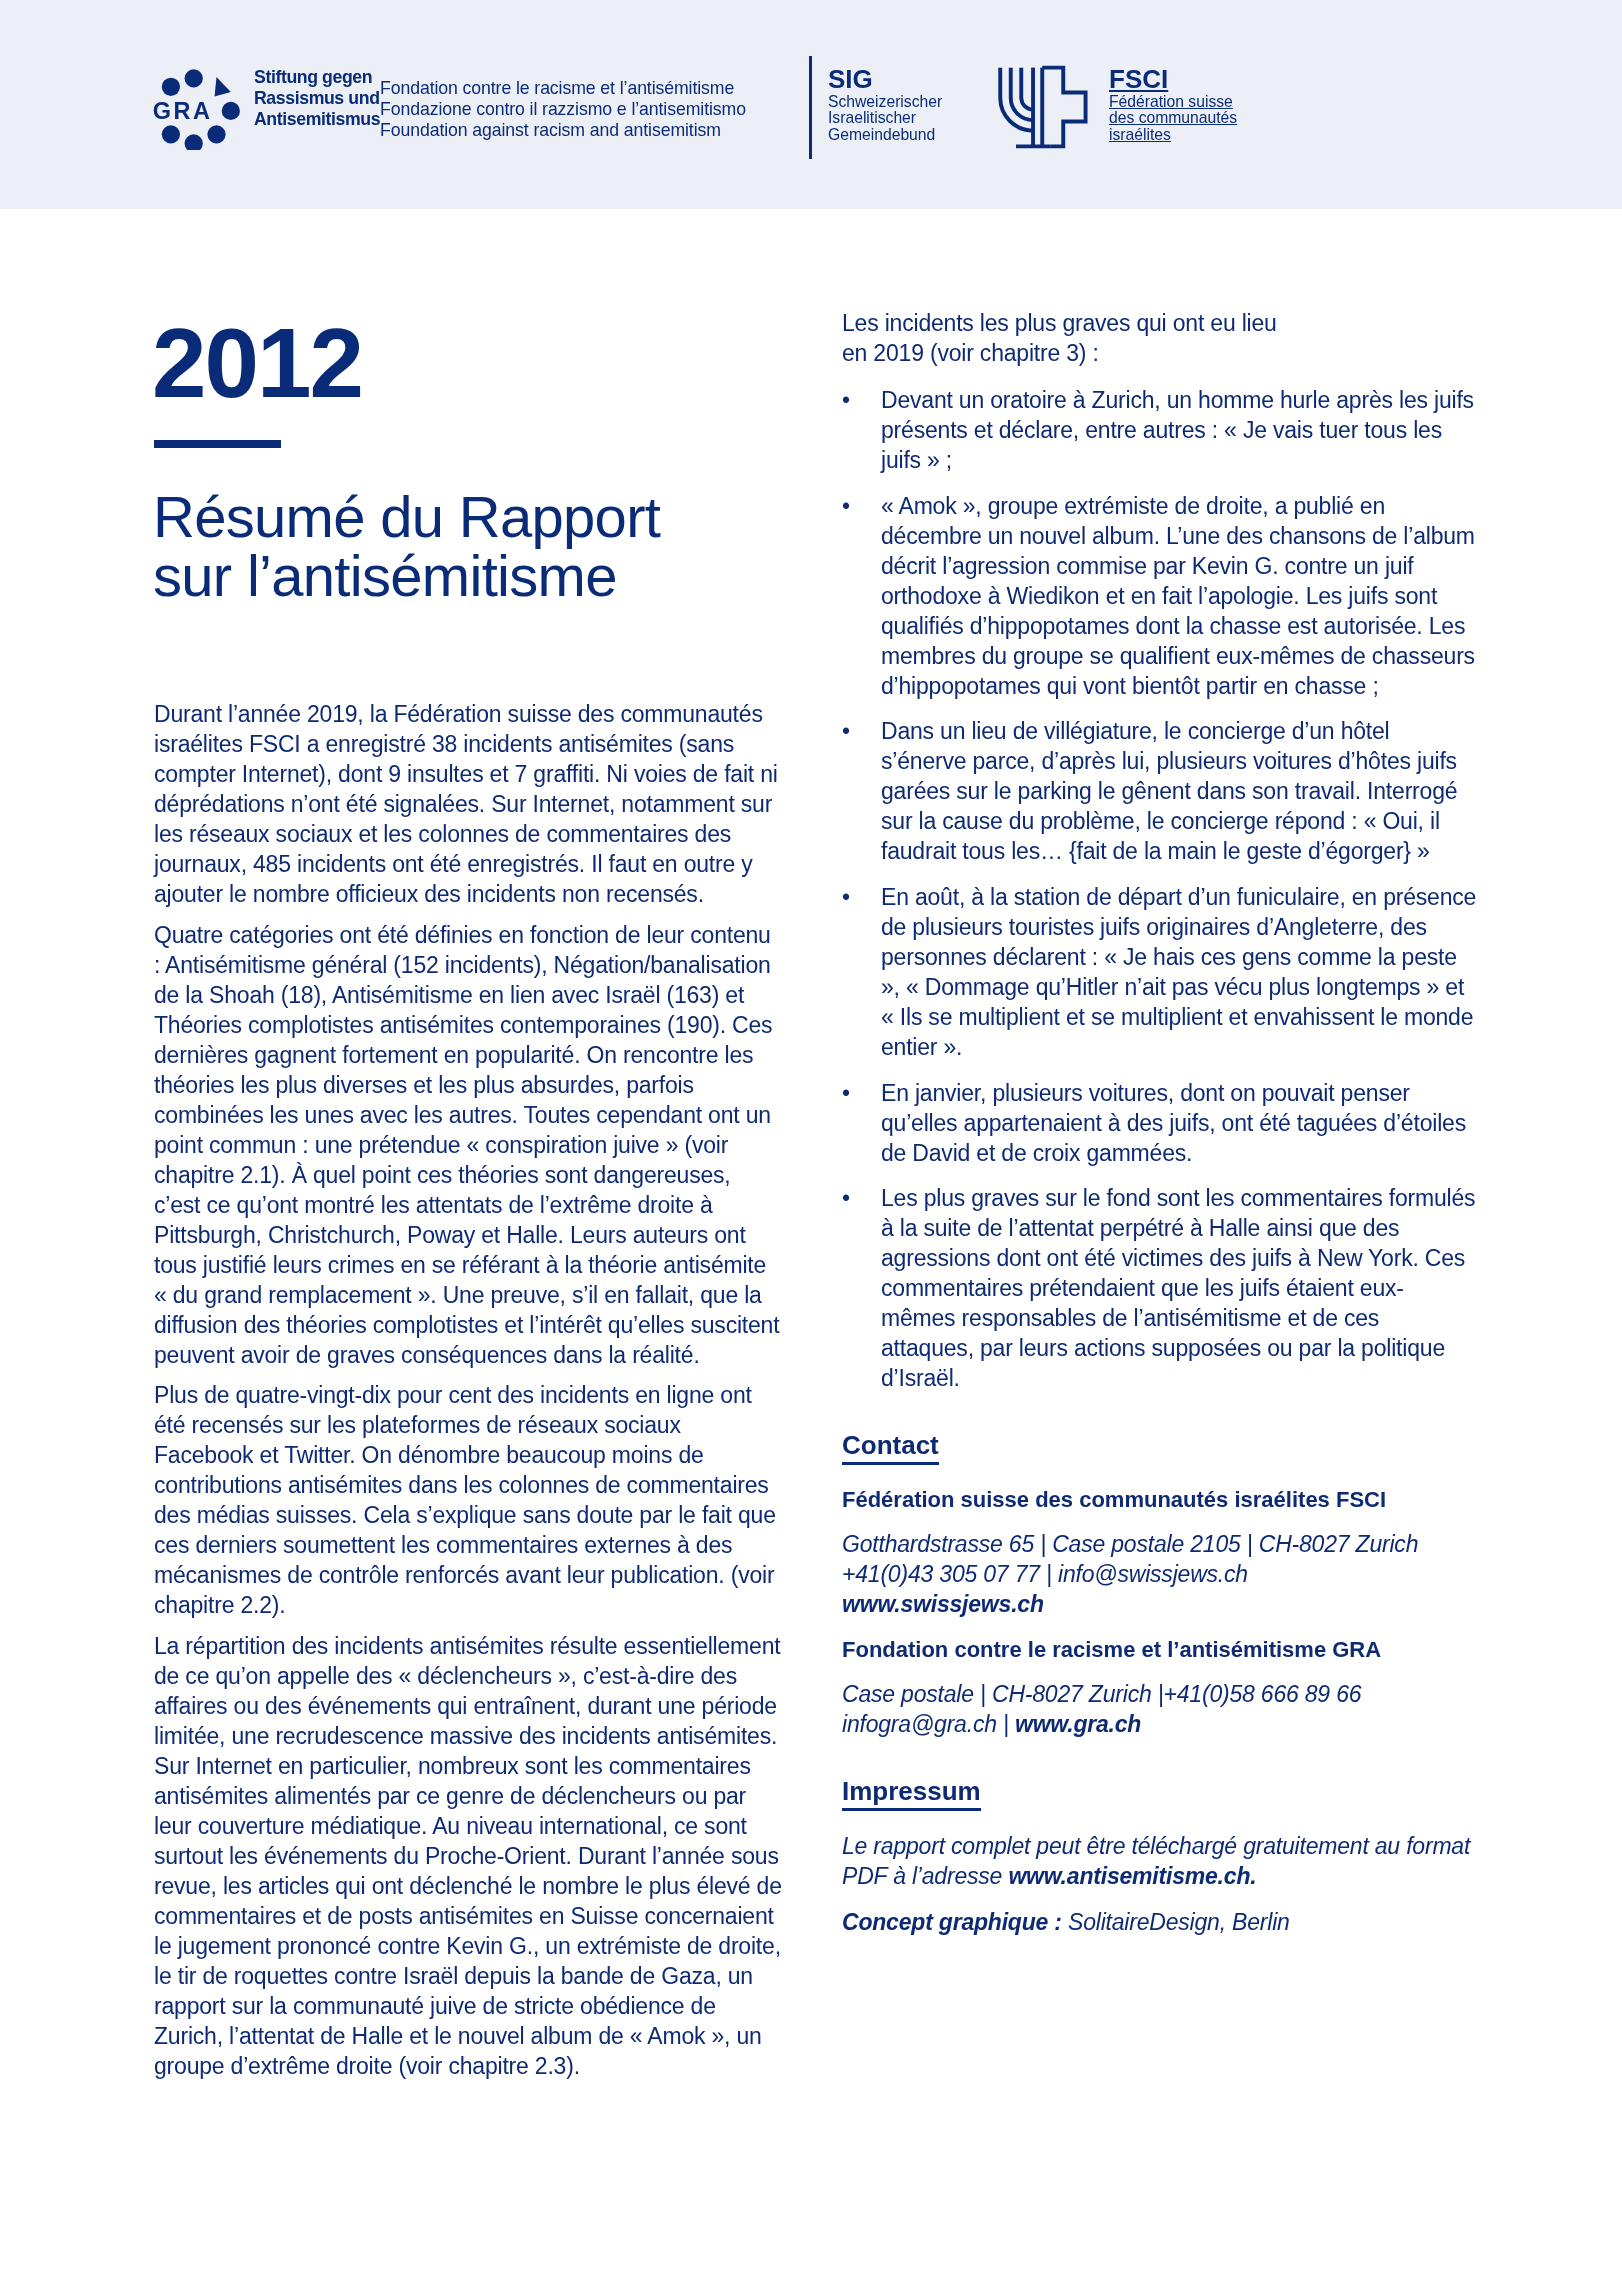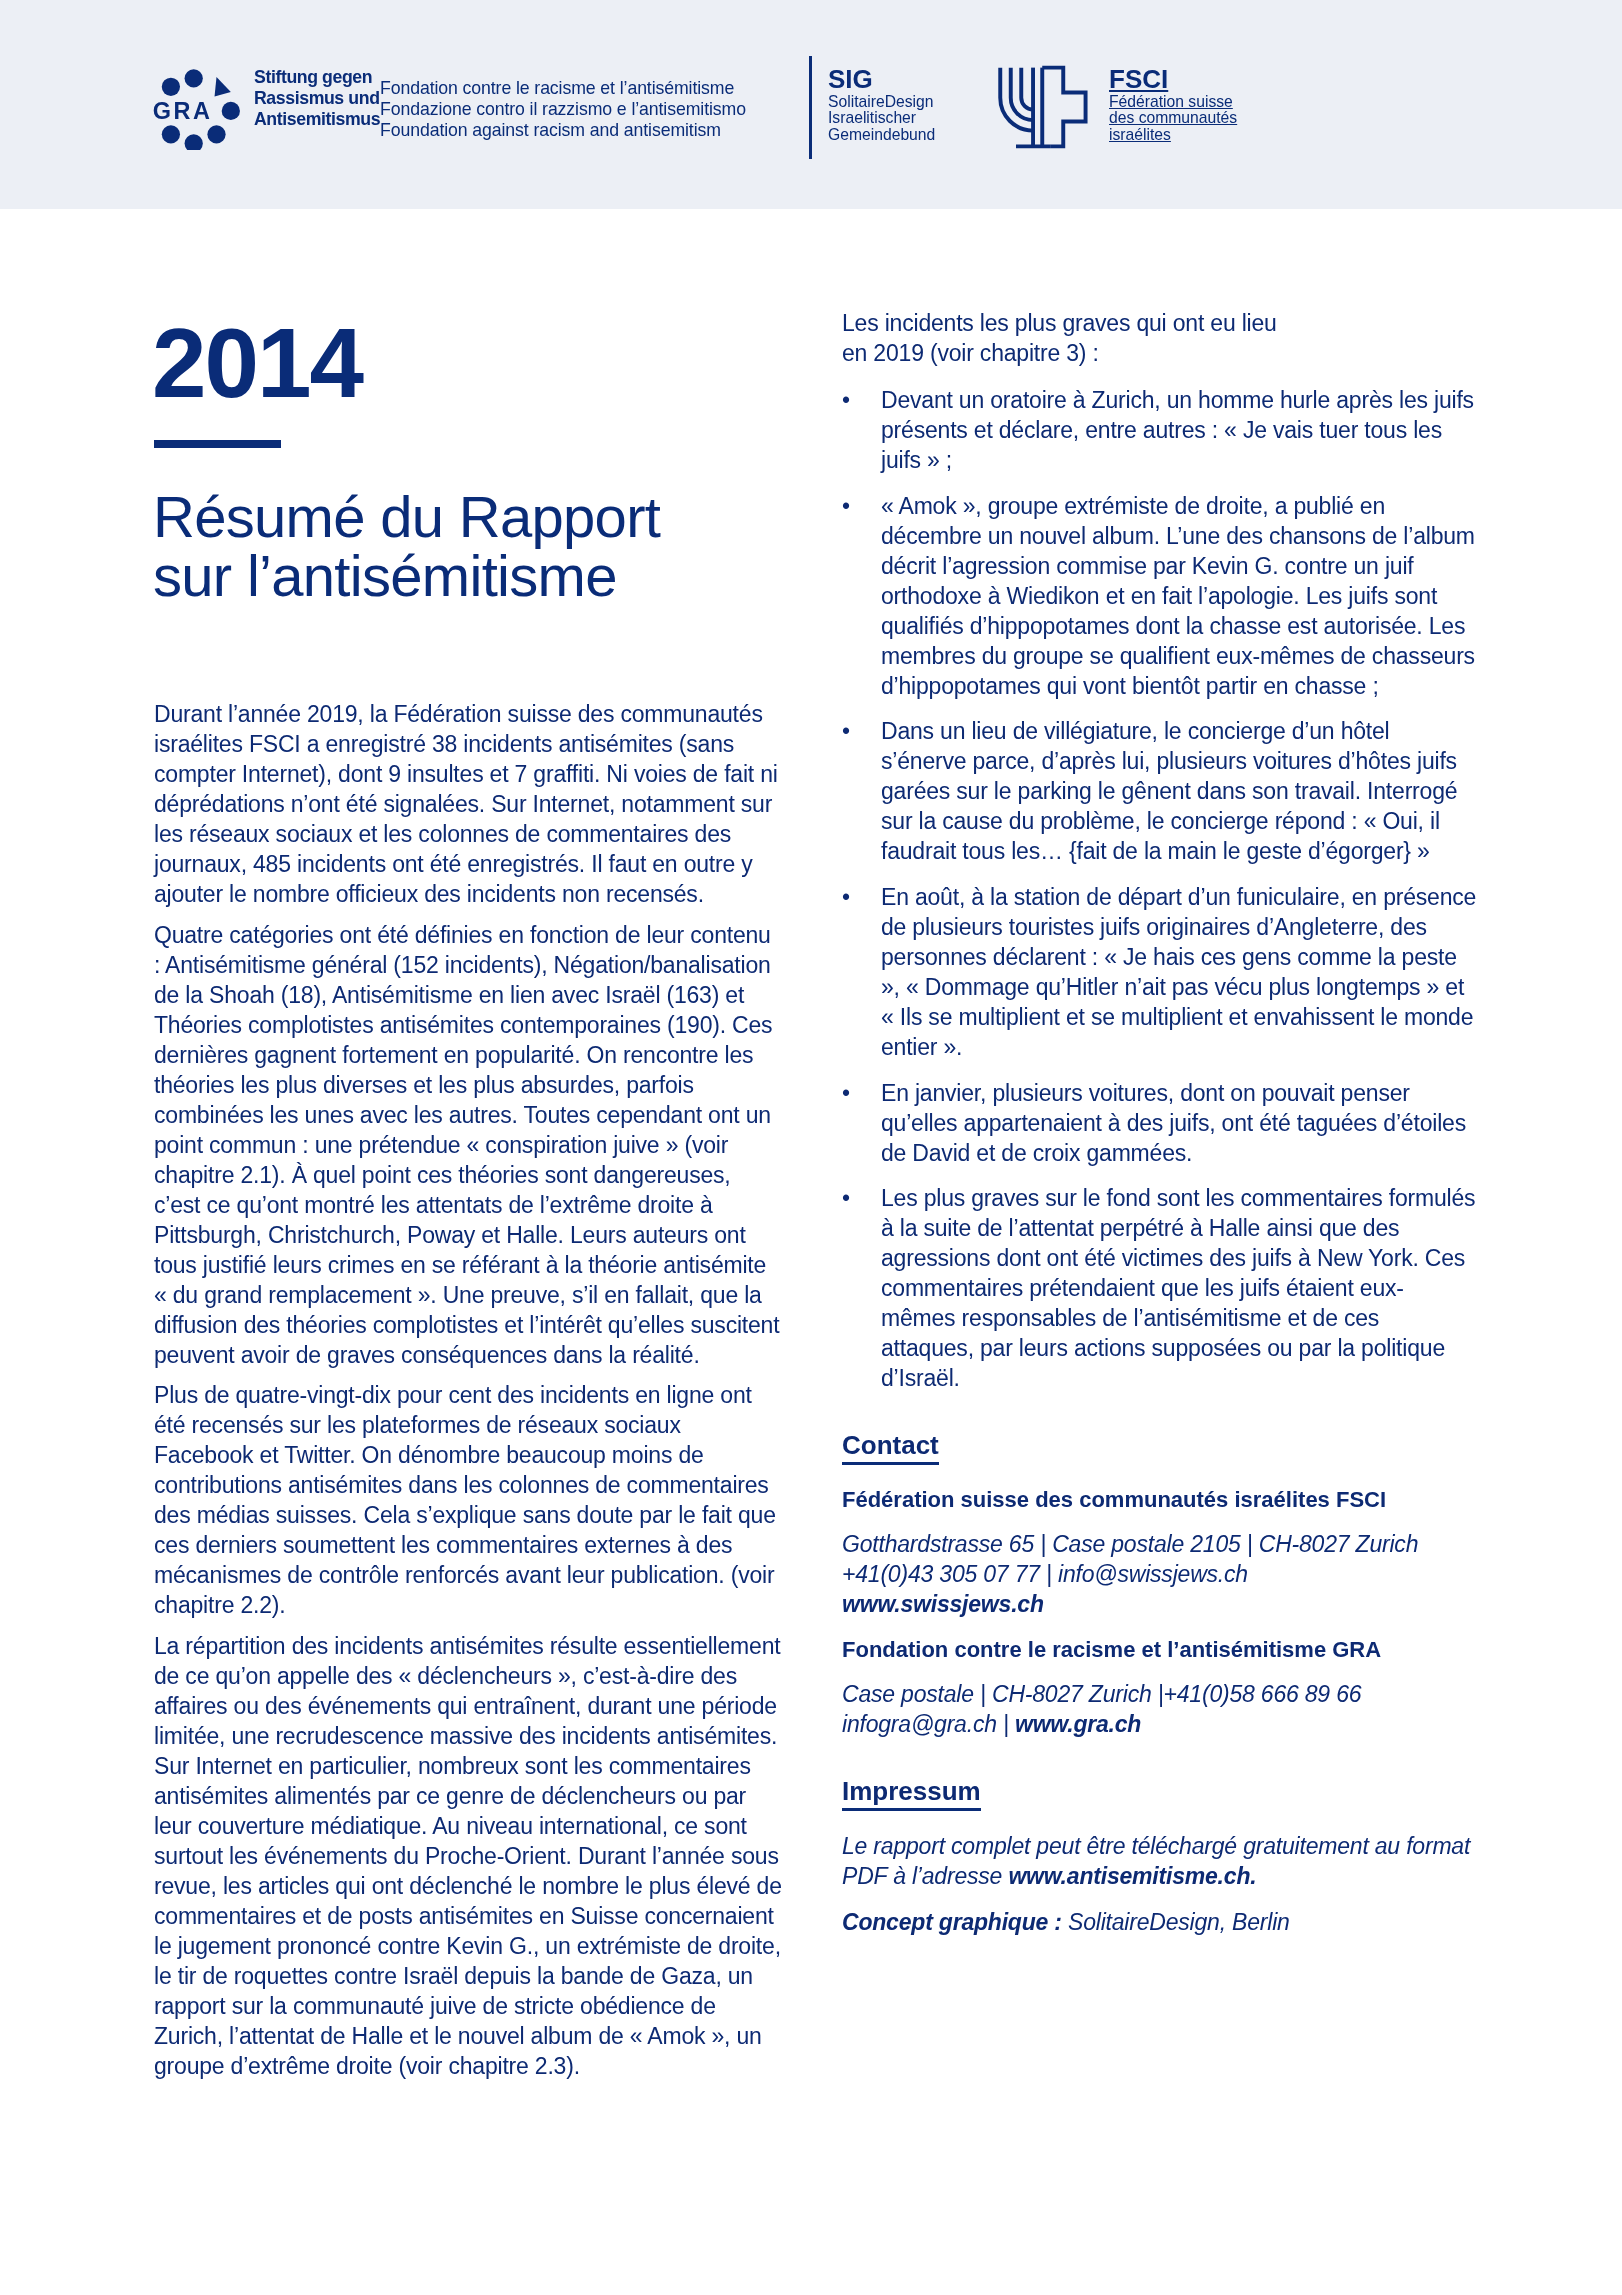--- a/index.html
+++ b/index.html
@@ -56,42 +56,42 @@
     <div>Antisemitismus</div>
   </div>
   <div class="gra-fr">
     <div>Fondation contre le racisme et l’antisémitisme</div>
     <div>Fondazione contro il razzismo e l’antisemitismo</div>
     <div>Foundation against racism and antisemitism</div>
   </div>
   <div class="header-divider"></div>
   <div class="sig-block">
     <div class="sig-title">SIG</div>
-    <div class="sig-sub">SolitaireDesign</div>
+    <div class="sig-sub">Schweizerischer</div>
     <div class="sig-sub">Israelitischer</div>
     <div class="sig-sub">Gemeindebund</div>
   </div>
   <svg class="menorah" viewBox="0 0 160 128" fill="none" stroke="#0a2c78" stroke-width="6">
     <path d="M8,4 V50 A50,50 0 0 0 58,100"></path>
     <path d="M24,4 V50 A34,34 0 0 0 58,84"></path>
     <path d="M40,4 V50 A18,18 0 0 0 58,68"></path>
     <path d="M58,4 V124"></path>
     <path d="M32,124 H84"></path>
     <path d="M72,4 H104 V42 H138 V86 H104 V124 H84"></path>
     <path d="M72,4 V124"></path>
   </svg>
   <div class="fsci-block">
     <div class="fsci-title">FSCI</div>
     <div class="fsci-sub">Fédération suisse</div>
     <div class="fsci-sub">des communautés</div>
     <div class="fsci-sub">israélites</div>
   </div>
 </div>
 
-<div class="year">2014</div>
+<div class="year">2012</div>
 <div class="year-bar"></div>
 <div class="title">
   <div>Résumé du Rapport</div>
   <div>sur l’antisémitisme</div>
 </div>
 
 <div class="col-left">
   <p class="p">Durant l’année 2019, la Fédération suisse des communautés israélites FSCI a enregistré 38 incidents antisémites (sans compter Internet), dont 9 insultes et 7 graffiti. Ni voies de fait ni déprédations n’ont été signalées. Sur Internet, notamment sur les réseaux sociaux et les colonnes de commentaires des journaux, 485 incidents ont été enregistrés. Il faut en outre y ajouter le nombre officieux des incidents non recensés.</p>
   <p class="p">Quatre catégories ont été définies en fonction de leur contenu : Antisémitisme général (152 incidents), Négation/banalisation de la Shoah (18), Antisémitisme en lien avec Israël (163) et Théories complotistes antisémites contemporaines (190). Ces dernières gagnent fortement en popularité. On rencontre les théories les plus diverses et les plus absurdes, parfois combinées les unes avec les autres. Toutes cependant ont un point commun : une prétendue « conspiration juive » (voir chapitre 2.1). À quel point ces théories sont dangereuses, c’est ce qu’ont montré les attentats de l’extrême droite à Pittsburgh, Christchurch, Poway et Halle. Leurs auteurs ont tous justifié leurs crimes en se référant à la théorie antisémite « du grand remplacement ». Une preuve, s’il en fallait, que la diffusion des théories complotistes et l’intérêt qu’elles suscitent peuvent avoir de graves conséquences dans la réalité.</p>
   <p class="p">Plus de quatre-vingt-dix pour cent des incidents en ligne ont été recensés sur les plateformes de réseaux sociaux Facebook et Twitter. On dénombre beaucoup moins de contributions antisémites dans les colonnes de commentaires des médias suisses. Cela s’explique sans doute par le fait que ces derniers soumettent les commentaires externes à des mécanismes de contrôle renforcés avant leur publication. (voir chapitre 2.2).</p>

